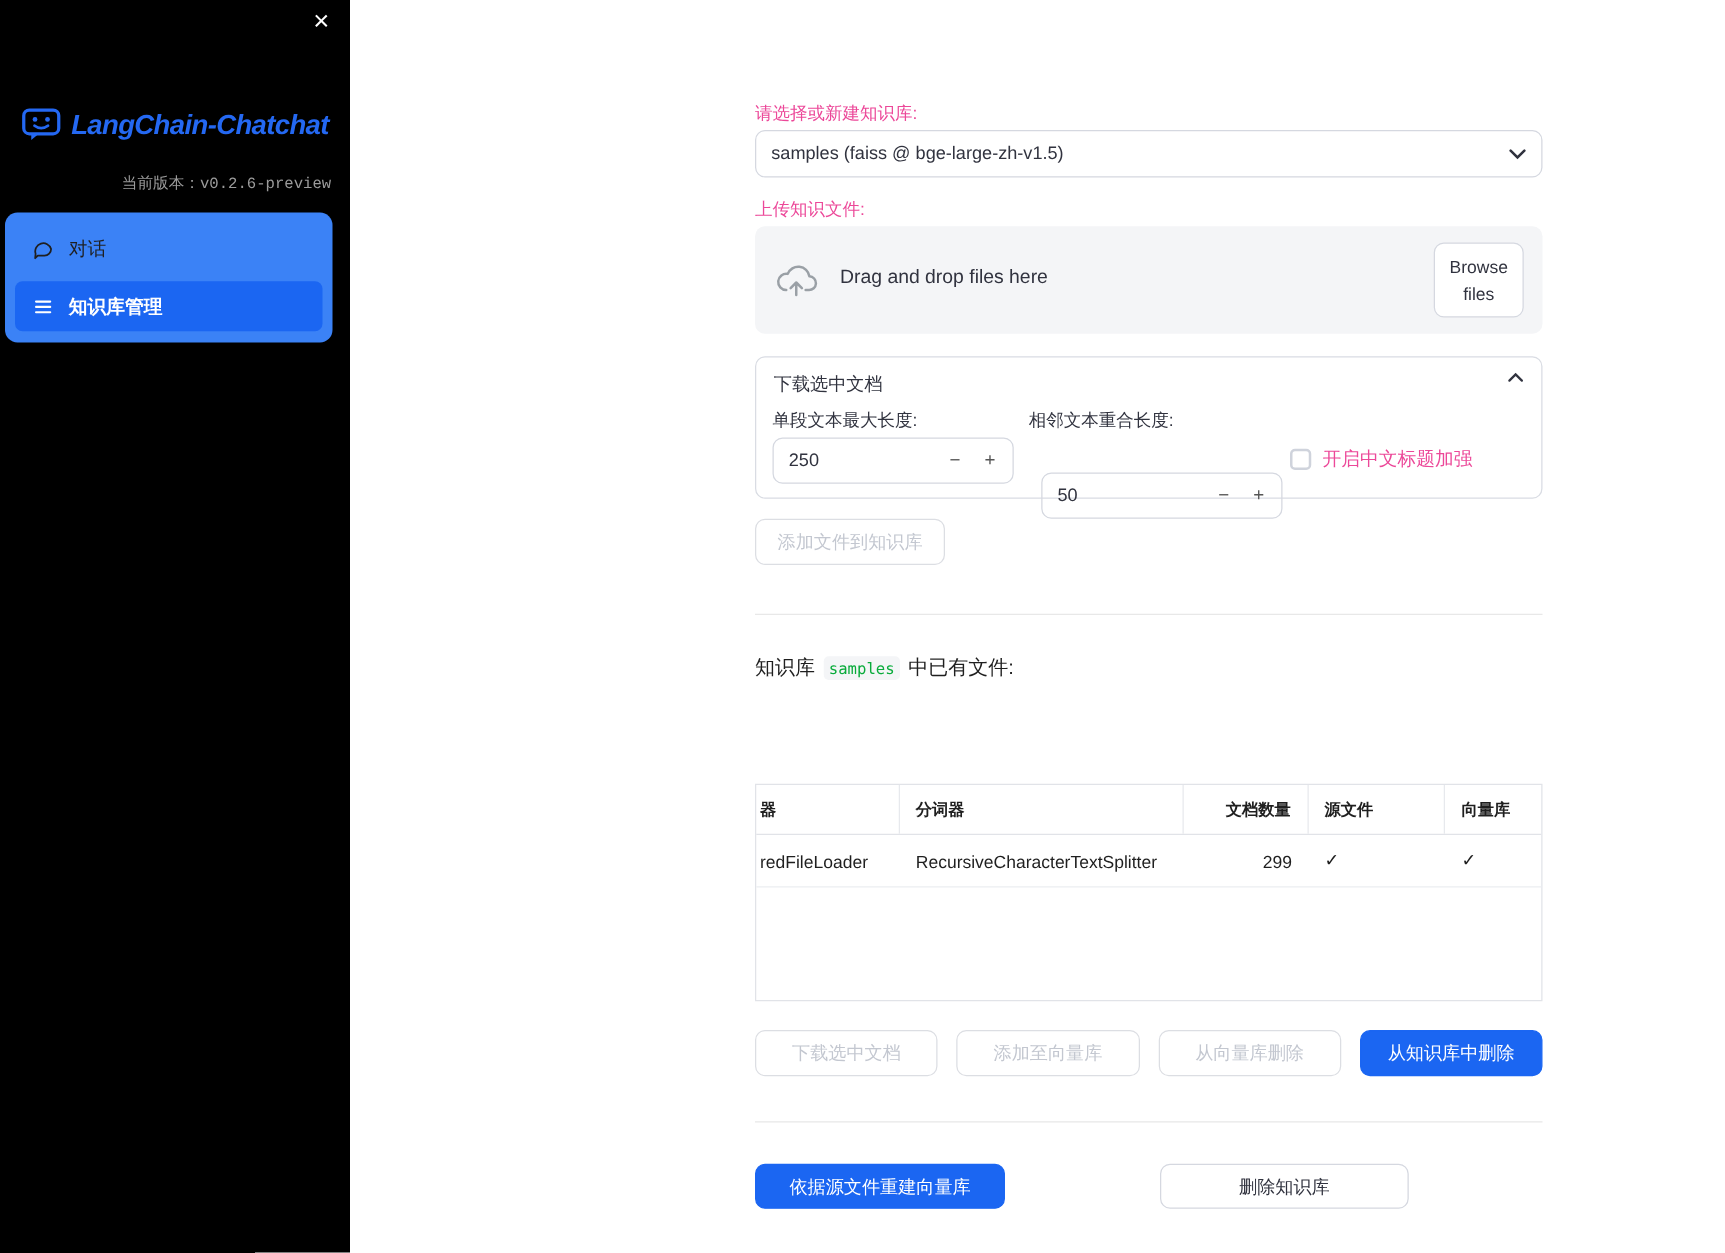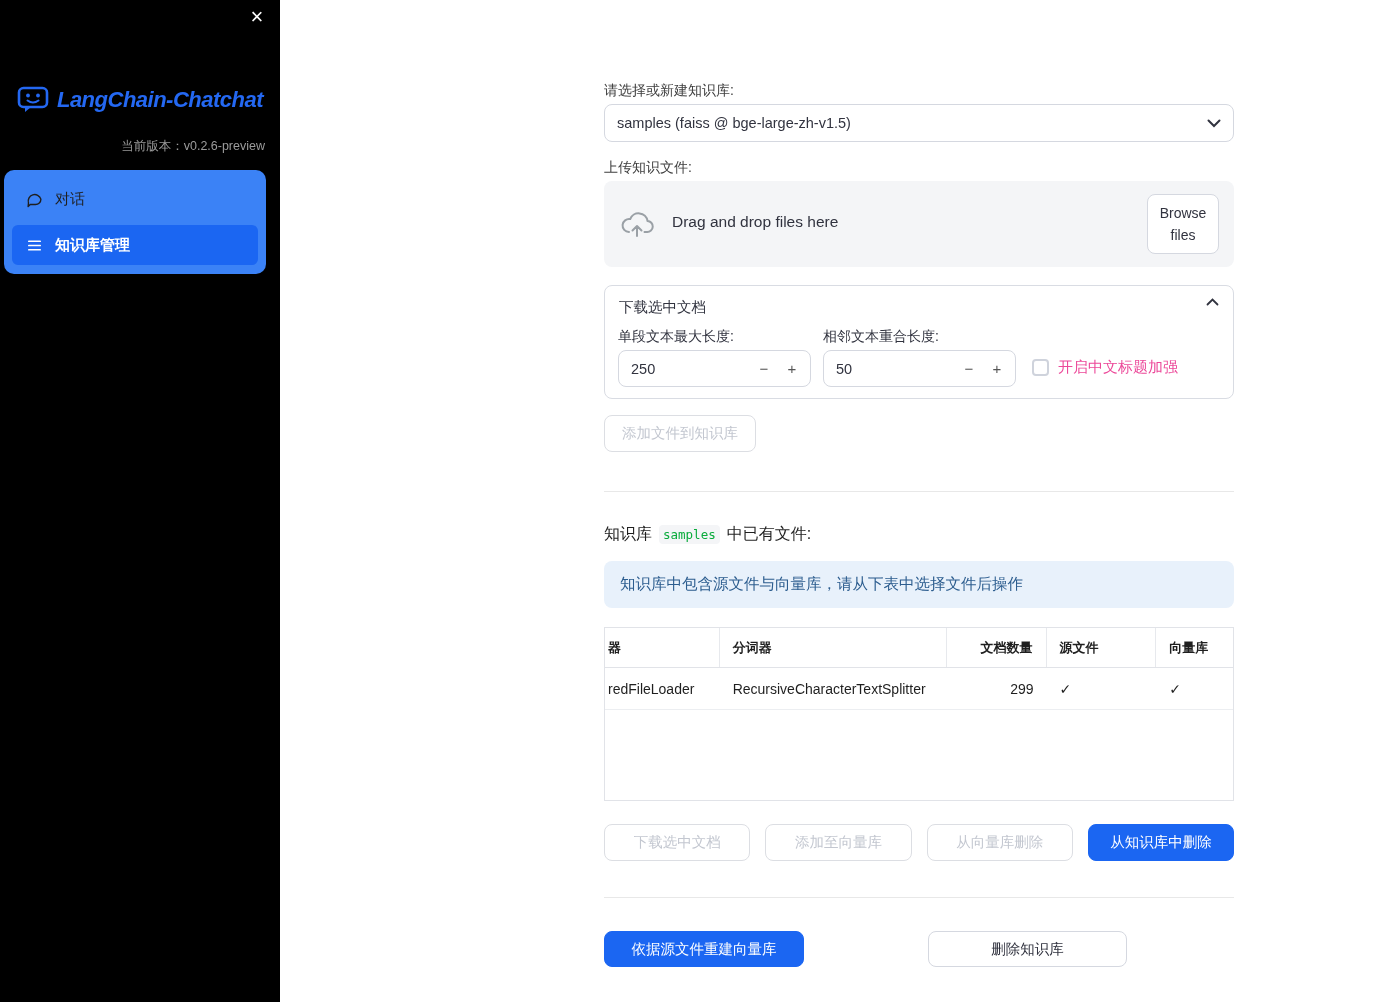--- a/index.html
+++ b/index.html
@@ -6,30 +6,30 @@
   * { box-sizing: border-box; margin:0; padding:0; }
   html,body { width:1380px; height:1002px; overflow:hidden; background:#fff;
     font-family:"Liberation Sans","DejaVu Sans",sans-serif; color:#31333f; }
 
   
   .sidebar { position:absolute; left:0; top:0; width:280px; height:1002px; background:#000; }
   .close-btn { position:absolute; top:6px; right:12px; color:#fff; font-size:22px; line-height:22px;
     cursor:pointer; width:22px; height:22px; text-align:center; }
   .logo { position:absolute; top:86px; left:0; width:100%; display:flex; align-items:center; justify-content:center; gap:8px; }
   .logo-text { color:#2468f2; font-size:22px; font-weight:bold; font-style:italic; letter-spacing:-0.5px; }
-  .version { position:absolute; top:138px; right:15px; color:#9b9b9b; font-size:12.5px; }
+  .version { position:absolute; top:138px; right:15px; color:#9b9b9b; font-size:12.5px;font-family:Liberation Mono, monospace; }
   .menu-card { position:absolute; top:170px; left:4px; width:262px; background:#3b82f6; border-radius:10px; padding:9px 8px; }
   .menu-item { display:flex; align-items:center; gap:12px; height:40px; padding:0 14px; border-radius:6px;
     font-size:15px; color:#1f1f1f; cursor:pointer; margin-bottom:6px; }
   .menu-item:last-child { margin-bottom:0; }
   .menu-item.selected { background:var(--accent); color:#fff; font-weight:bold; }
 
   
   .container { position:absolute; left:604px; top:0; width:630px; height:1002px; }
-  .field-label { position:absolute; left:0; font-size:14px; color:#404040; }
+  .field-label { position:absolute; left:0; font-size:14px; color:#ec4899; }
 
   .selectbox { position:absolute; left:0; top:104px; width:630px; height:38px; background:#fff;
     border:1px solid #d5d8e0; border-radius:8px; display:flex; align-items:center;
     justify-content:space-between; padding:0 12px; font-size:14.5px; cursor:pointer; }
 
   .dropzone { position:absolute; left:0; top:181px; width:630px; height:86px; background:#f4f5f7;
     border-radius:8px; display:flex; align-items:center; padding:0 15px; gap:17px; }
   .dz-text { flex:1; max-width:478px; }
   .dz-title { font-size:15.5px; color:#31333f; margin-bottom:5px; }
   .dz-sub { font-size:11.5px; color:#7f8493; line-height:1.45; }
@@ -162,21 +162,21 @@
     </div>
 
     <div class="num-label" style="left:13px;">单段文本最大长度:</div>
     <div class="num-input" style="left:13px;">
       <span class="num-value">250</span>
       <button class="step-btn">−</button>
       <button class="step-btn">+</button>
     </div>
 
     <div class="num-label" style="left:218px;">相邻文本重合长度:</div>
-    <div class="num-input" style="left:218px;">
+    <div class="num-input" style="left:228px;margin-top:28px;">
       <span class="num-value">50</span>
       <button class="step-btn">−</button>
       <button class="step-btn">+</button>
     </div>
 
     <div class="checkbox-row">
       <span class="checkbox"></span>
       <span class="checkbox-label">开启中文标题加强</span>
     </div>
   </div>
@@ -184,23 +184,20 @@
   <div class="btn disabled add-btn">添加文件到知识库</div>
 
   <div class="divider" style="top:491px;"></div>
 
   <div class="kb-line">
     <span>知识库</span>
     <span class="code">samples</span>
     <span>中已有文件:</span>
   </div>
 
-  <div class="infobox">
-    <span>知识库中包含源文件与向量库，请从下表中选择文件后操作</span>
-  </div>
 
   <div class="table">
     <div class="t-header">
       <div class="t-cell c1">
           <span class="clip-left">器</span>
         </div>
       <div class="t-cell c2">
           <span>分词器</span>
         </div>
       <div class="t-cell c3">

